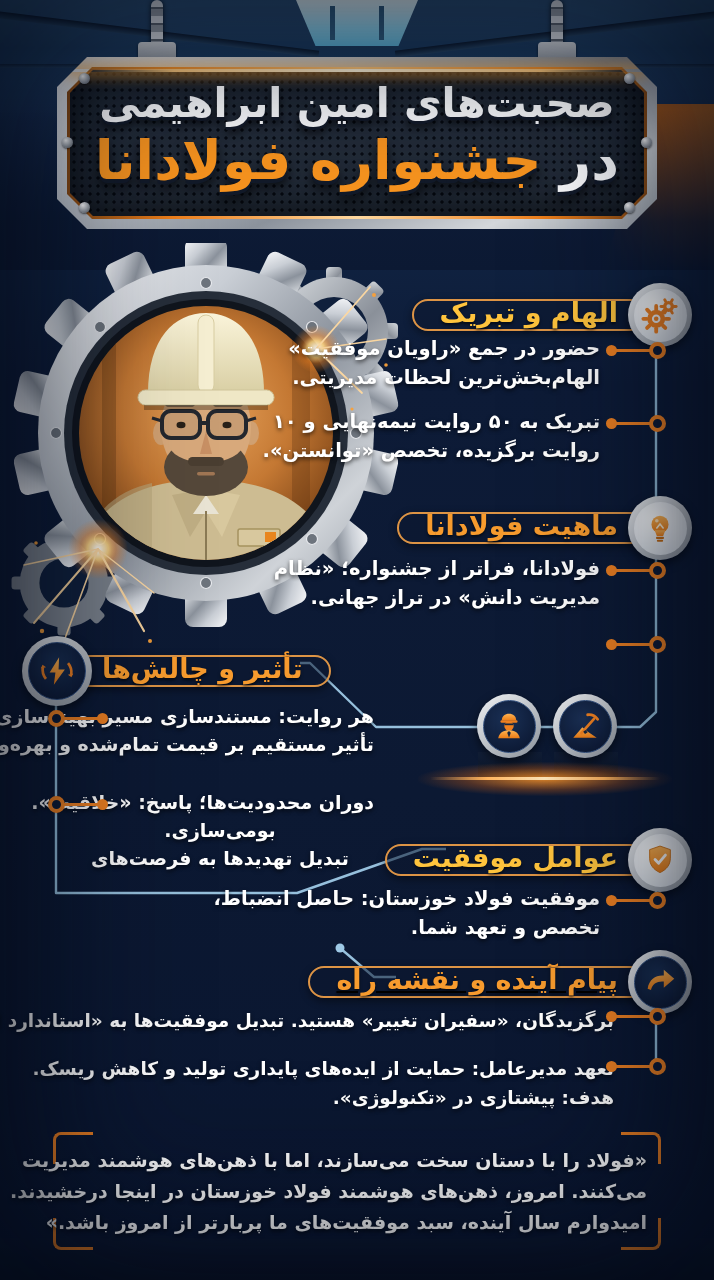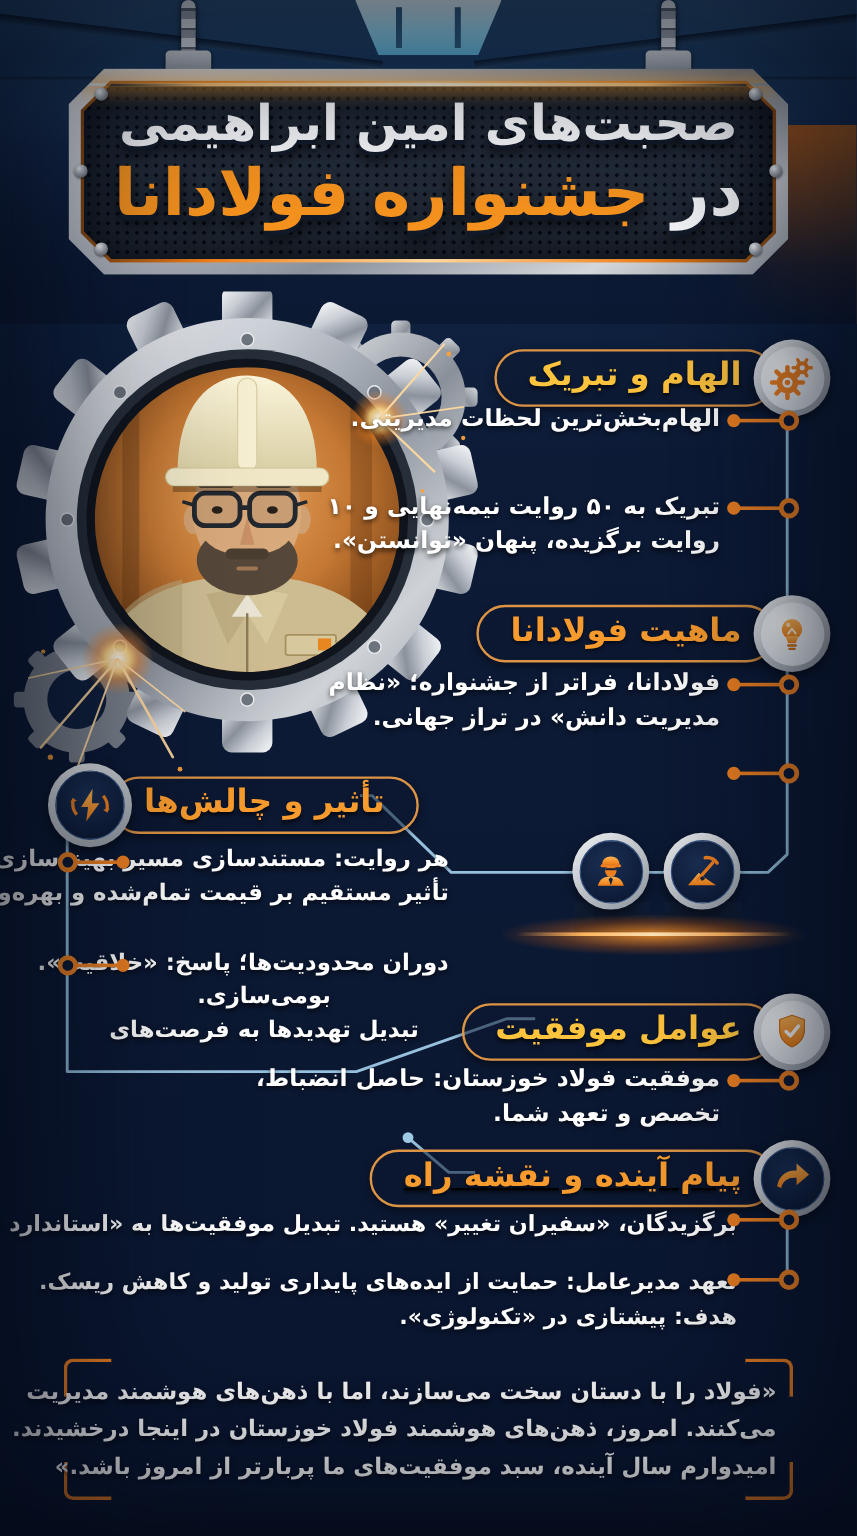--- a/index.html
+++ b/index.html
@@ -58,34 +58,34 @@
   .title-l2{position:absolute;left:0;right:0;top:72px;text-align:center;
     font-size:54px;font-weight:bold;
     text-shadow:0 4px 0 #121a29,0 8px 12px rgba(0,0,0,.75);}
   .title-l2 .w{color:#fbfcfe;} .title-l2 .o{color:#f8941f;}
   
   .conn{position:absolute;inset:0;z-index:1;pointer-events:none;}
   
   .portrait{position:absolute;left:2px;top:243px;width:404px;height:404px;z-index:2;}
   
   .sec-head{position:absolute;display:inline-flex;align-items:center;z-index:3;}
-  .pill{height:48px;border:2px solid #dd9445;border-radius:26px;display:flex;align-items:center;
+  .pill{height:32px;border:2px solid #dd9445;border-radius:26px;display:flex;align-items:center;
     padding:0 26px 5px 26px;background:rgba(12,24,48,.55);font-size:27px;font-weight:bold;
     box-shadow:0 3px 8px rgba(0,0,0,.45);}
   .pill.gold{color:#ffc43d;text-shadow:0 2px 3px rgba(0,0,0,.6);}
   .pill.orange{color:#f79b2e;text-shadow:0 2px 3px rgba(0,0,0,.6);}
   .badge{border-radius:50%;display:flex;align-items:center;justify-content:center;z-index:4;
     background:linear-gradient(145deg,#f0f2f4,#8d949d);box-shadow:0 4px 10px rgba(0,0,0,.55);}
   .badge.d64{width:64px;height:64px;} .badge.d70{width:70px;height:70px;}
   .badge-in{border-radius:50%;display:flex;align-items:center;justify-content:center;}
   .d64 .badge-in{width:53px;height:53px;} .d70 .badge-in{width:58px;height:58px;}
   .badge-in.light{background:radial-gradient(circle at 40% 32%,#ffffff,#dde2e8 75%,#c6ccd4);}
   .badge-in.dark{background:radial-gradient(circle at 45% 35%,#1b3156,#0d1a35 80%);border:1px solid #33507e;}
   .right-head{right:22px;} .right-head .badge{margin-left:-18px;}
-  .left-head{left:40px;justify-content:space-between;} .left-head .badge{margin-right:-18px;}
+  .left-head{left:22px;justify-content:space-between;} .left-head .badge{margin-right:-18px;}
   .sh1{top:283px;} .sh2{top:496px;} .sh3{top:636px;} .sh4{top:828px;} .sh5{top:950px;text-decoration:underline;}
   
   .b{position:absolute;color:#fff;font-weight:bold;z-index:3;
     text-shadow:0 2px 4px rgba(0,0,0,.65);font-size:19.5px;line-height:29px;}
   .br{right:114px;width:480px;text-align:right;}
   .bc{left:66px;width:308px;text-align:center;font-size:19px;line-height:28px;}
   .nw{white-space:nowrap;}
   .b1a{top:334px;} .b1b{top:407px;}
   .b2a{top:554px;} .b2b{top:628px;}
   .b3a{top:702px;} .b3b{top:788px;}
@@ -377,30 +377,31 @@
             <line x1="26.2" y1="15.8" x2="25" y2="18"></line>
               <line x1="23.5" y1="11" x2="21" y2="11"></line>
             <line x1="26.2" y1="6.2" x2="25" y2="4"></line>
               <line x1="31.8" y1="6.2" x2="33" y2="4"></line>
           </g>
         </svg>
       </div>
     </div>
   </div>
   <div class="b br b1a" dir="rtl" lang="fa">
+    <div>حضور در جمع «راویان موفقیت»</div>
     <div>الهام‌بخش‌ترین لحظات مدیریتی.</div>
   </div>
   <div class="marker mr mk1a">
       <span class="ring"></span>
       <span class="mline"></span>
       <span class="dot"></span>
     </div>
   <div class="b br b1b" dir="rtl" lang="fa">
     <div>تبریک به ۵۰ روایت نیمه‌نهایی و ۱۰</div>
-    <div>روایت برگزیده، پنهان «توانستن».</div>
+    <div>روایت برگزیده، تخصص «توانستن».</div>
   </div>
   <div class="marker mr mk1b">
       <span class="ring"></span>
       <span class="mline"></span>
       <span class="dot"></span>
     </div>
 
   <div class="sec-head right-head sh2">
     <div class="pill orange" dir="rtl" lang="fa">ماهیت فولادانا</div>
     <div class="badge d64">

